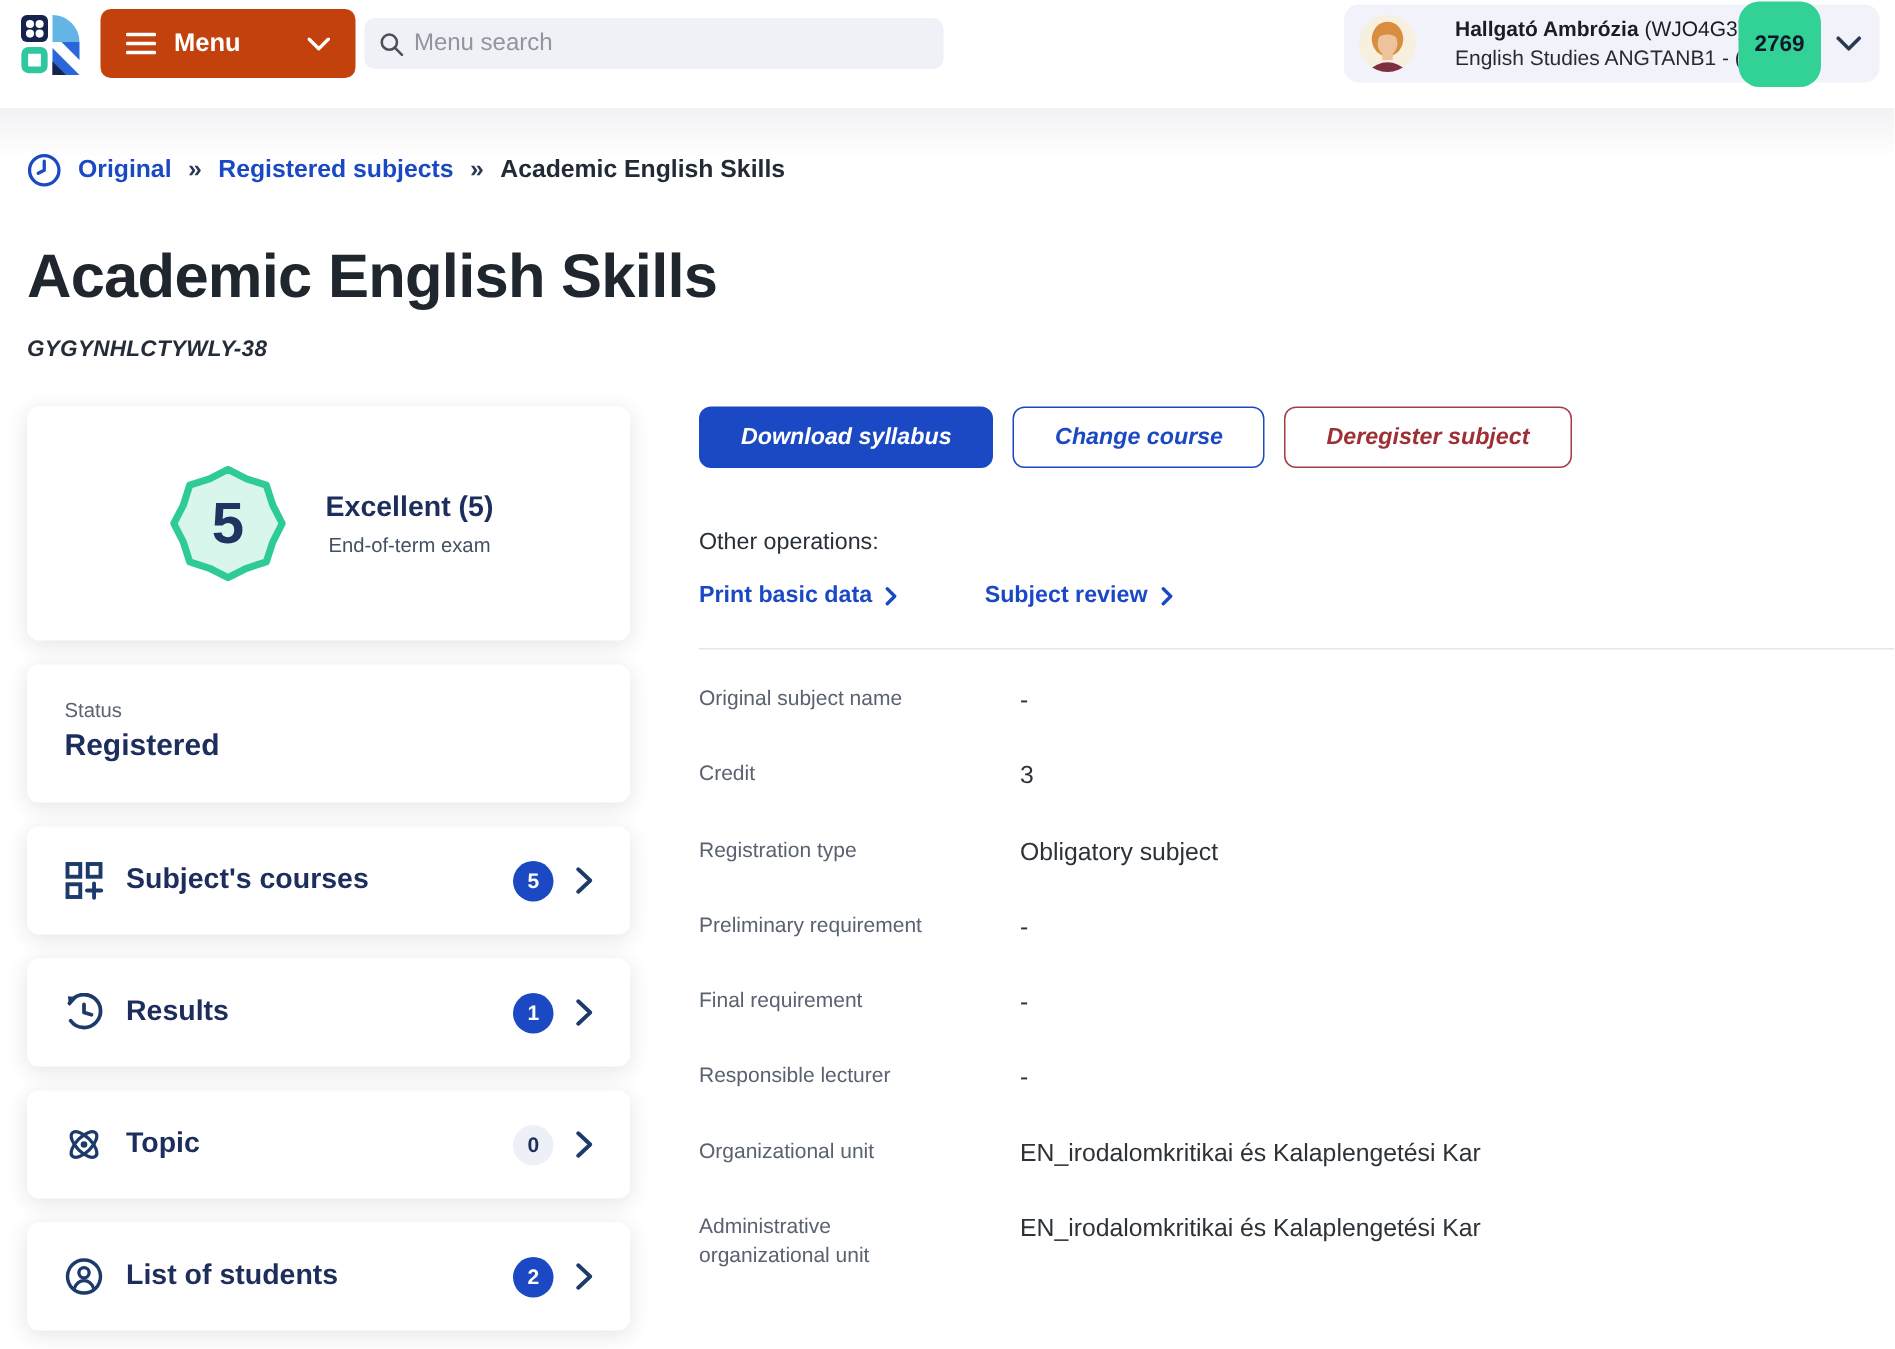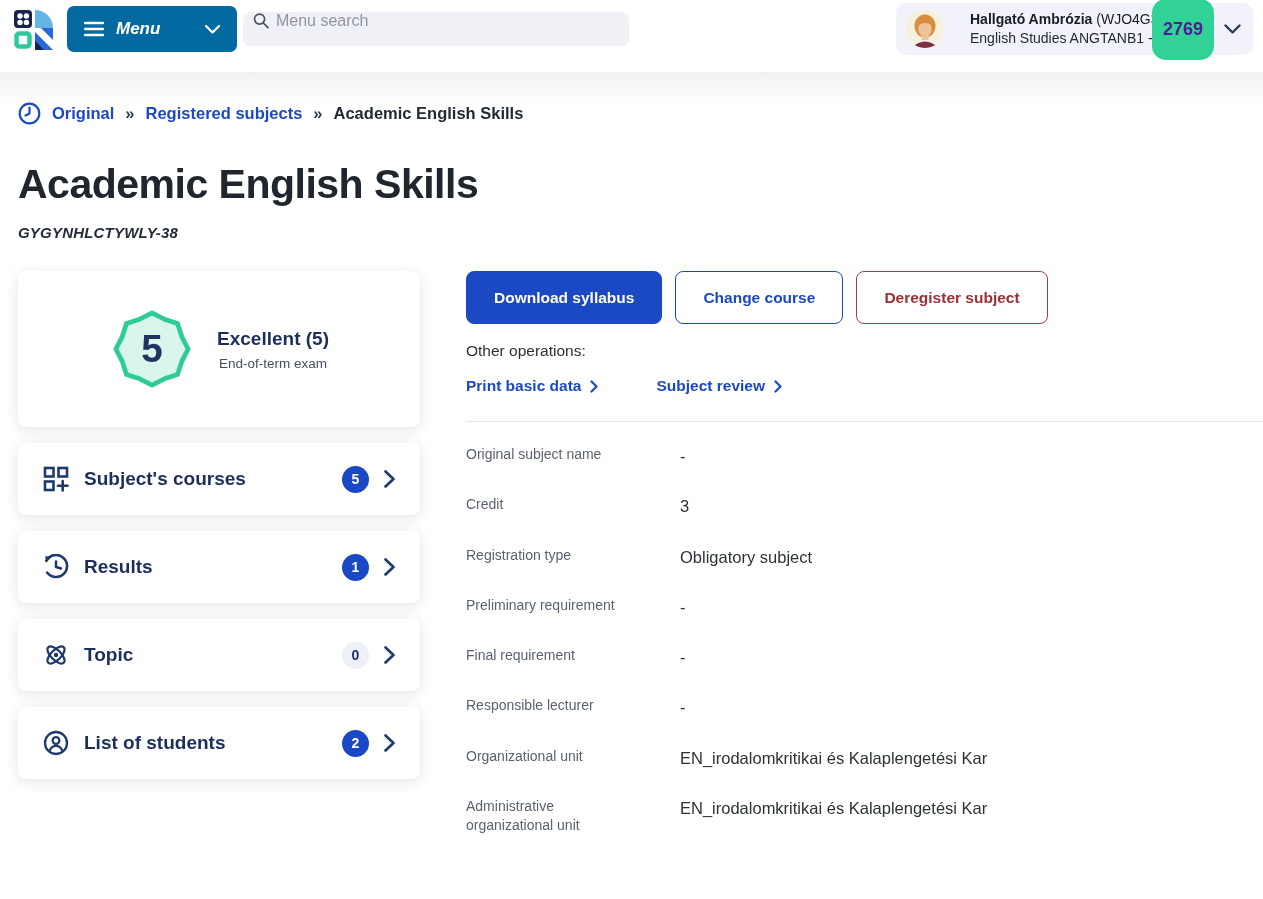--- a/index.html
+++ b/index.html
@@ -2,36 +2,36 @@
 <html><head>
 <meta charset="utf-8">
 <style>
   * { box-sizing: border-box; margin: 0; padding: 0; }
   html,body { width:1263px; height:899px; overflow:hidden; background:#fff;
     font-family:"Liberation Sans", sans-serif; color:#20262e; }
 
   
   .header { height:72px; display:flex; align-items:center; padding:0 10px 14px 14px; background:#fff; }
   .logo { width:40px; height:44px; flex:none; margin-right:13px; }
-  .menu-btn { width:170px; height:46px; background:#0369a1; border:none; border-radius:7px;
-    display:flex; align-items:center; justify-content:space-between; padding:0 17px; cursor:pointer;font-style:italic; }
+  .menu-btn { width:170px; height:46px; background:#c2410c; border:none; border-radius:7px;
+    display:flex; align-items:center; justify-content:space-between; padding:0 17px; cursor:pointer; }
   .menu-btn .mlabel { color:#fff; font-size:17px; font-weight:bold; margin:0 10px 0 12px; flex:1; text-align:left; }
   .search-wrap { margin-left:6px; width:386px; height:34px; background:#f0f0f7; border-radius:7px;
-    display:flex; align-items:flex-start; padding:0 10px; }
+    display:flex; align-items:center; padding:0 10px; }
   .search-wrap input { border:none; outline:none; background:transparent; font-size:16px; width:100%;
     font-family:"Liberation Sans",sans-serif; color:#3a3f47; margin-left:7px; }
   .search-wrap input::placeholder { color:#90959f; }
   .user-card { margin-left:auto; width:357px; height:52px; background:#f2f3fa; border-radius:10px;
     display:flex; align-items:center; padding:0 12px 0 10px; cursor:pointer; }
   .avatar { width:38px; height:38px; border-radius:50%; overflow:hidden; background:#f8f0de; flex:none; }
   .user-text { margin-left:26px; line-height:1.35; font-size:14px; white-space:nowrap; overflow:hidden; }
   .user-line1 { color:#191d24; }
   .user-line1 b { font-weight:bold; }
   .user-line2 { color:#262b33; }
-  .count-pill { margin-left:auto; background:#32d296; color:#4c1d95; font-weight:bold; font-size:18px;
+  .count-pill { margin-left:auto; background:#32d296; color:#0f172a; font-weight:bold; font-size:15px;
     border-radius:14px; padding:20px 11px; flex:none; }
   .user-chev { margin-left:10px; flex:none; }
 
   .fade-band { height:38px; background:linear-gradient(to bottom,#f2f2f5 0%, #ffffff 90%); }
 
   
   .content { padding:0 0 0 18px; }
   .breadcrumb { display:flex; align-items:center; gap:11px; margin-top:-8px; font-size:16.5px; font-weight:bold; }
   .crumb-link { color:#1b49c4; text-decoration:none; cursor:pointer; }
   .crumb-sep { color:#2a3a55; font-weight:bold; }
@@ -57,27 +57,27 @@
   .nav-card .nicon { flex:none; margin-right:15px; display:flex; }
   .nav-label { font-size:19px; font-weight:800; color:#1d2e5c; }
   .nav-badge { margin-left:auto; width:27px; height:27px; border-radius:50%; display:flex;
     align-items:center; justify-content:center; font-size:14px; font-weight:bold; }
   .nav-badge.filled { background:#1b49c4; color:#fff; }
   .nav-badge.muted  { background:#eef0f8; color:#1d2e5c; }
   .nav-chev { margin-left:15px; display:flex; }
 
   
   .btn-row { display:flex; gap:13px; }
-  .btn { height:53px; border-radius:8px; font-size:15.5px; font-weight:bold; padding:0 27px;
+  .btn { height:41px; border-radius:8px; font-size:15.5px; font-weight:bold; padding:0 27px;
     display:flex; align-items:center; justify-content:center; cursor:pointer;
-    font-family:"Liberation Sans",sans-serif; }
+    font-family:"Liberation Sans",sans-serif;font-style:italic; }
   .btn-primary { background:#1b49c4; border:1px solid #1b49c4; color:#fff; }
   .btn-outline-blue { background:#fff; border:1px solid #1b49c4; color:#1b49c4; }
   .btn-outline-red  { background:#fff; border:1px solid #a23e44; color:#9e2f34; }
-  .other-ops { margin-top:18px; font-size:15.5px; color:#2a3038; }
+  .other-ops { margin-top:41px; font-size:15.5px; color:#2a3038; }
   .links-row { margin-top:17px; display:flex; gap:58px; }
   .op-link { display:flex; align-items:center; gap:9px; color:#1b49c4; font-size:15.5px;
     font-weight:bold; text-decoration:none; cursor:pointer;text-align:center; }
 
   .divider { margin-top:26px; border-top:1px solid #e5e5ea; }
 
   
   .detail-rows { margin-top:9px; }
   .drow { display:flex; align-items:flex-start; padding:14px 0; }
   .dlabel { width:170px; flex:none; font-size:14px; color:#5a6270; line-height:1.4; }
@@ -174,20 +174,24 @@
         <svg width="86" height="86" viewBox="0 0 100 100">
           <polygon points="50,8 64.4,15.4 79.7,20.3 84.7,35.7 92,50 84.7,64.4 79.7,79.7 64.4,84.7 50,92 35.7,84.7 20.3,79.7 15.4,64.4 8,50 15.4,35.7 20.3,20.3 35.7,15.4" fill="#d9f6ec" stroke="#2fcb94" stroke-width="5.5" stroke-linejoin="round"></polygon>
           <text x="50" y="65" text-anchor="middle" font-size="45" font-weight="bold" fill="#203462" font-family="Liberation Sans, sans-serif">5</text>
         </svg>
         <div class="grade-text">
           <div class="grade-name">Excellent (5)</div>
           <div class="grade-sub">End-of-term exam</div>
         </div>
       </div>
 
+      <div class="card status-card">
+        <div class="status-label">Status</div>
+        <div class="status-value">Registered</div>
+      </div>
 
       <div class="card nav-card">
         <span class="nicon">
           <svg width="26" height="26" viewBox="0 0 26 26">
             <g fill="none" stroke="#1d3a6b" stroke-width="2.6">
               <rect x="2" y="2" width="8.5" height="8.5"></rect>
               <rect x="15.5" y="2" width="8.5" height="8.5"></rect>
               <rect x="2" y="15.5" width="8.5" height="8.5"></rect>
             </g>
             <g stroke="#1d3a6b" stroke-width="2.6" stroke-linecap="round">

